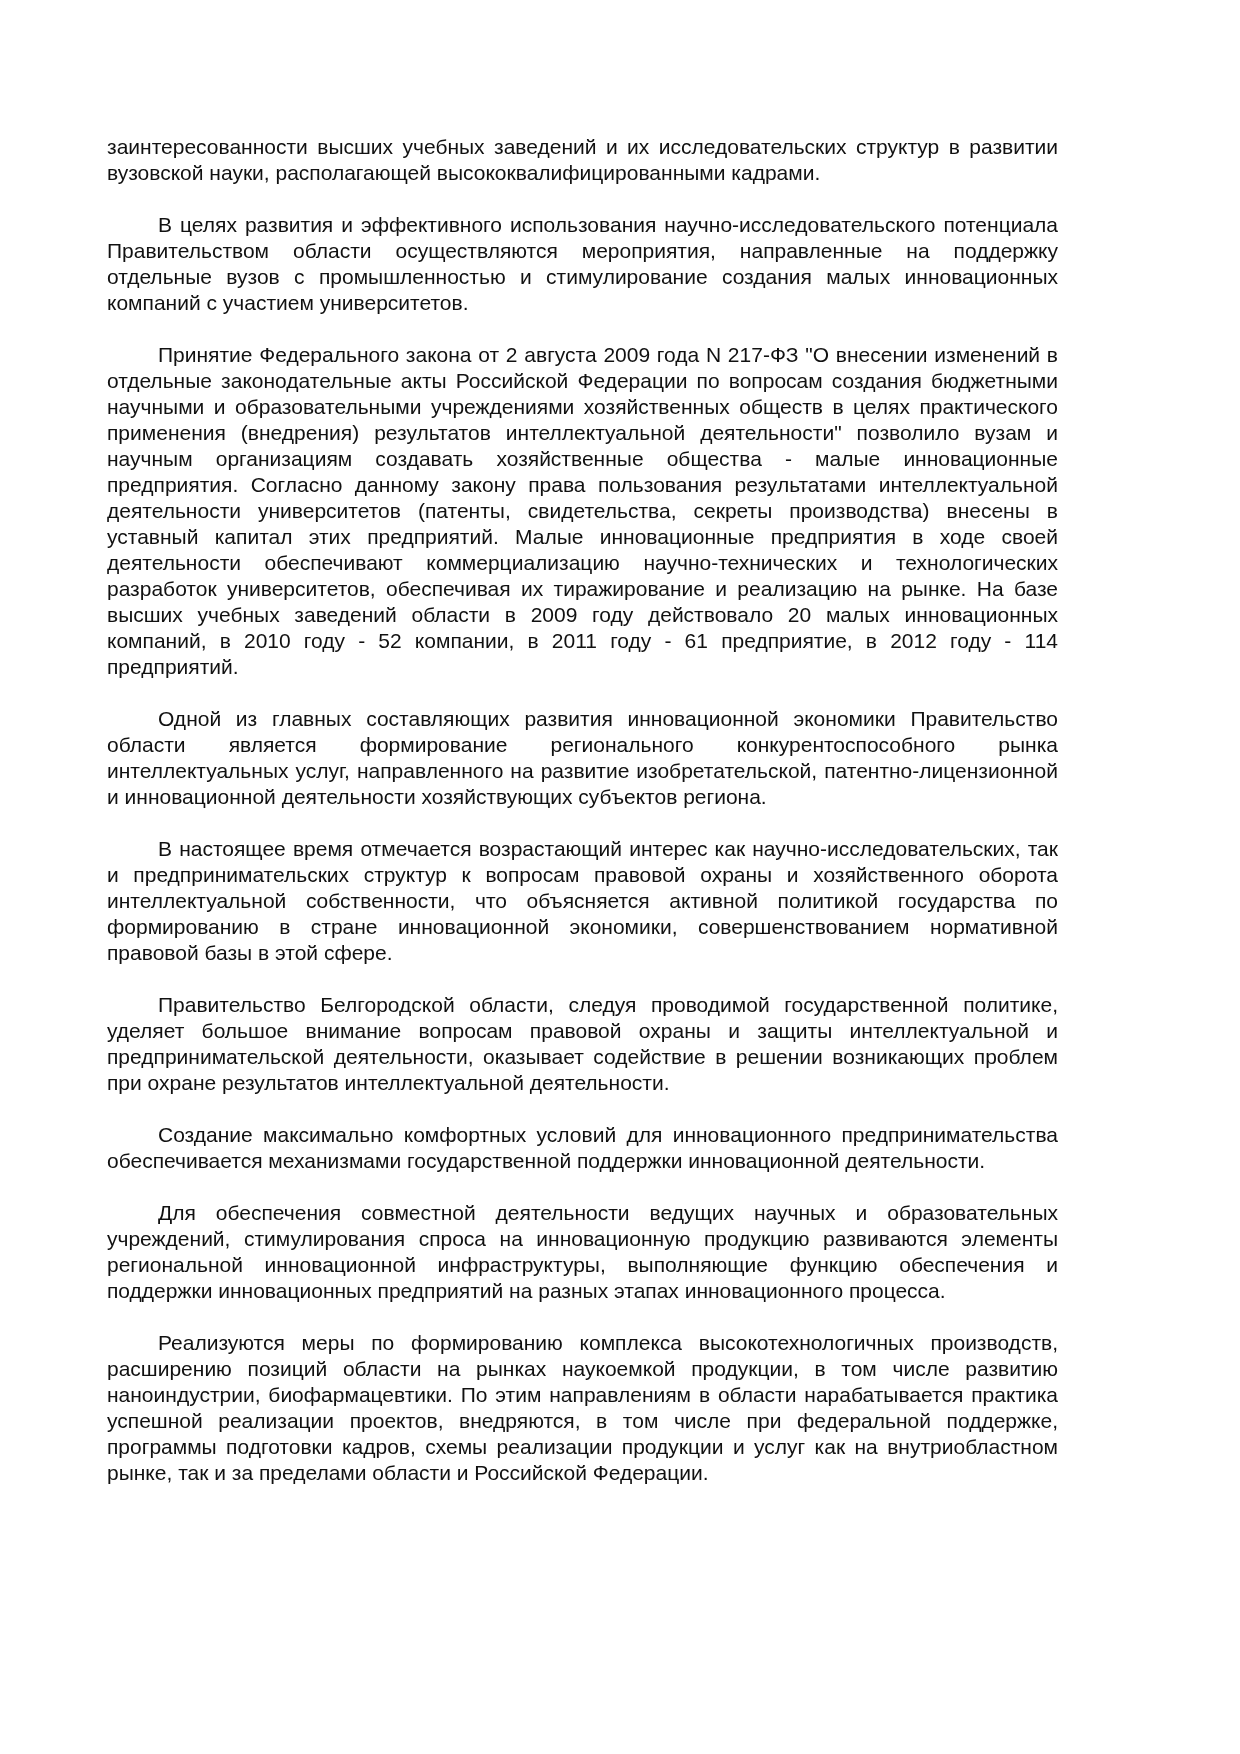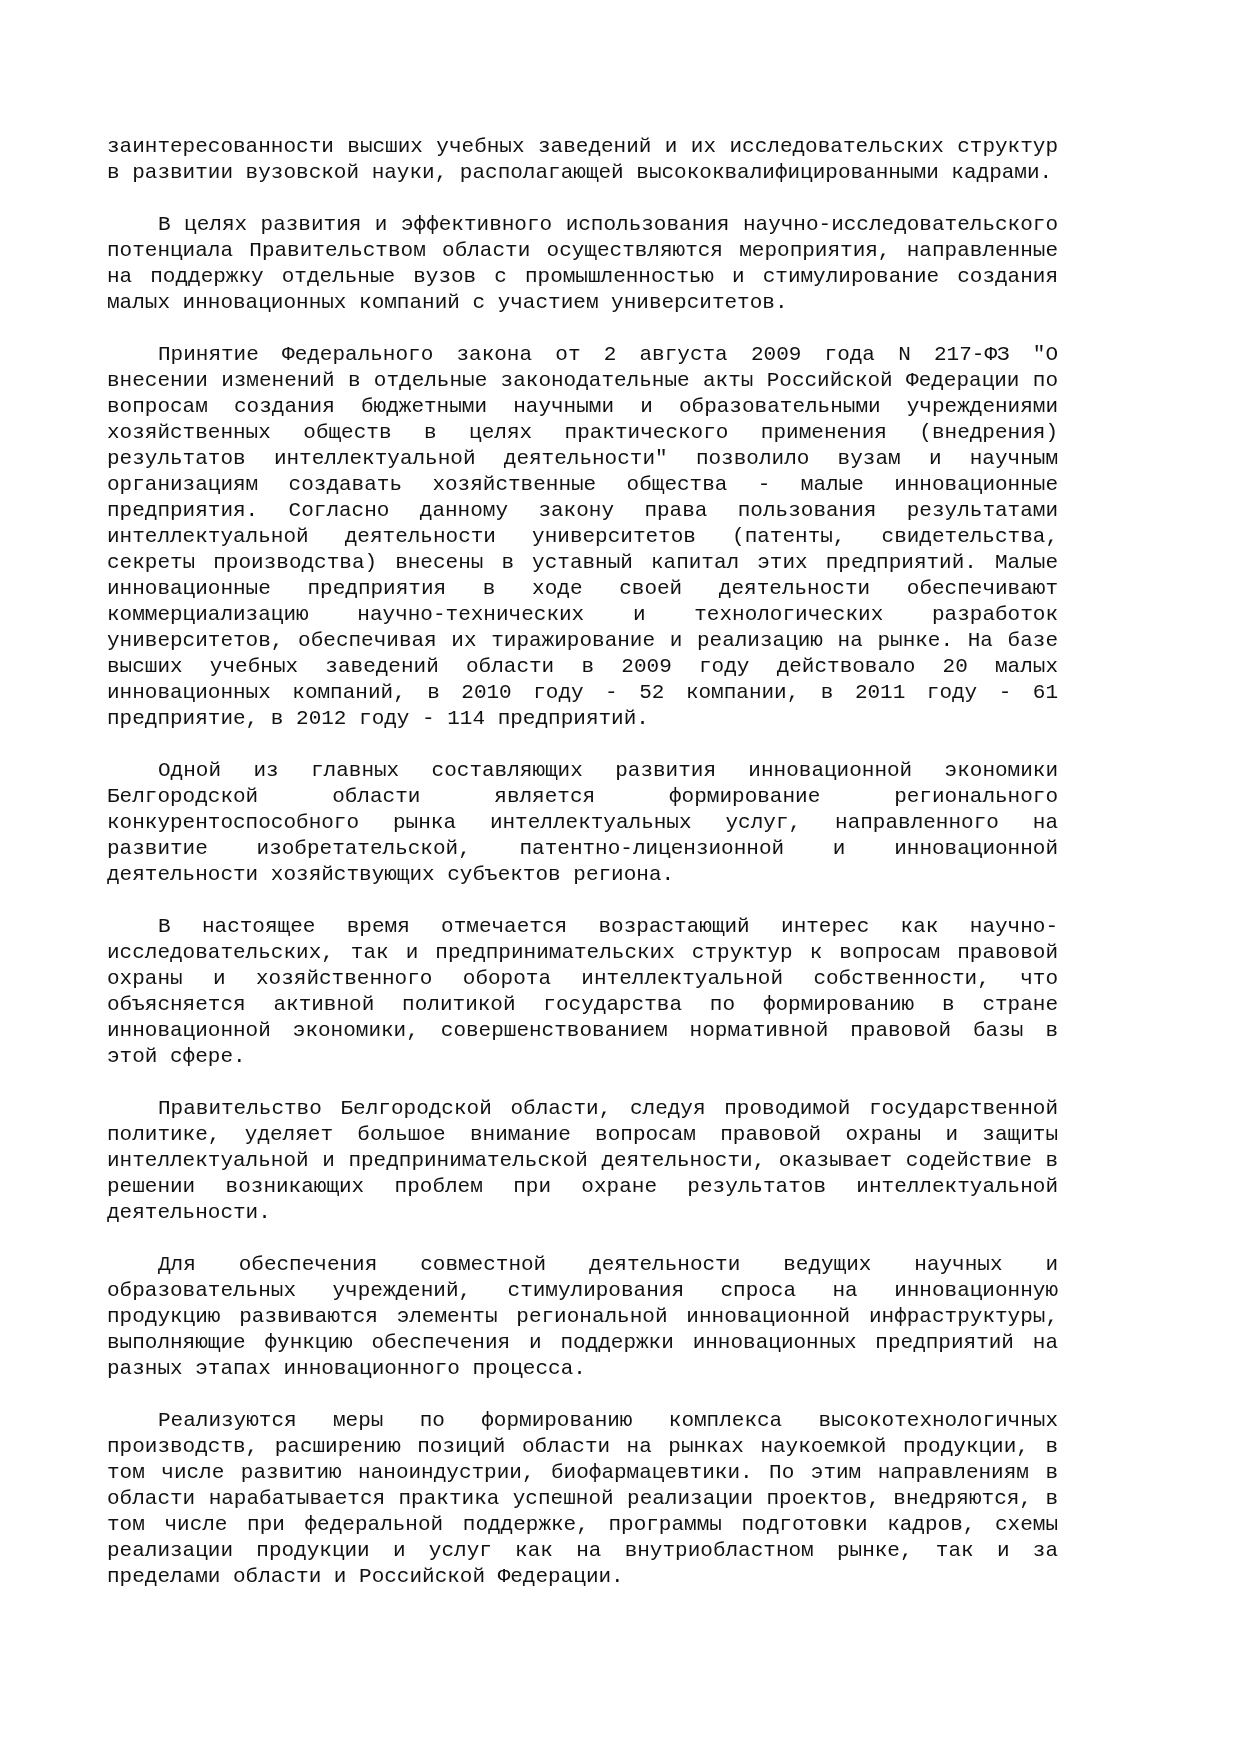--- a/index.html
+++ b/index.html
@@ -2,37 +2,38 @@
 <html><head>
 <meta charset="utf-8">
 <style>
   html, body { margin: 0; padding: 0; background: #ffffff; }
   body { width: 1240px; height: 1754px; position: relative; overflow: hidden; }
   .page {
     position: absolute;
     left: 107px;
     top: 134px;
     width: 951px;
-    font-family: Liberation Mono, monospace;
+    font-family: Liberation Sans, sans-serif;
     font-size: 21px;
     line-height: 26px;
     color: #111111;
   }
   .para {
     margin: 0 0 26px 0;
     text-align: justify;
     text-indent: 51px;
   }
   .para.noindent { text-indent: 0; }
 </style>
 </head>
 <body>
 
 <div class="page">
   <p class="para noindent">заинтересованности высших учебных заведений и их исследовательских структур в развитии вузовской науки, располагающей высококвалифицированными кадрами.</p>
   <p class="para">В целях развития и эффективного использования научно-исследовательского потенциала Правительством области осуществляются мероприятия, направленные на поддержку отдельные вузов с промышленностью и стимулирование создания малых инновационных компаний с участием университетов.</p>
   <p class="para">Принятие Федерального закона от 2 августа 2009 года N 217-ФЗ "О внесении изменений в отдельные законодательные акты Российской Федерации по вопросам создания бюджетными научными и образовательными учреждениями хозяйственных обществ в целях практического применения (внедрения) результатов интеллектуальной деятельности" позволило вузам и научным организациям создавать хозяйственные общества - малые инновационные предприятия. Согласно данному закону права пользования результатами интеллектуальной деятельности университетов (патенты, свидетельства, секреты производства) внесены в уставный капитал этих предприятий. Малые инновационные предприятия в ходе своей деятельности обеспечивают коммерциализацию научно-технических и технологических разработок университетов, обеспечивая их тиражирование и реализацию на рынке. На базе высших учебных заведений области в 2009 году действовало 20 малых инновационных компаний, в 2010 году - 52 компании, в 2011 году - 61 предприятие, в 2012 году - 114 предприятий.</p>
-  <p class="para">Одной из главных составляющих развития инновационной экономики Белгородской области является формирование регионального конкурентоспособного рынка интеллектуальных услуг, направленного на развитие изобретательской, патентно-лицензионной и инновационной деятельности хозяйствующих субъектов региона.</p>
+  <p class="para">Одной из главных составляющих развития инновационной экономики Правительство области является формирование регионального конкурентоспособного рынка интеллектуальных услуг, направленного на развитие изобретательской, патентно-лицензионной и инновационной деятельности хозяйствующих субъектов региона.</p>
   <p class="para">В настоящее время отмечается возрастающий интерес как научно-исследовательских, так и предпринимательских структур к вопросам правовой охраны и хозяйственного оборота интеллектуальной собственности, что объясняется активной политикой государства по формированию в стране инновационной экономики, совершенствованием нормативной правовой базы в этой сфере.</p>
   <p class="para">Правительство Белгородской области, следуя проводимой государственной политике, уделяет большое внимание вопросам правовой охраны и защиты интеллектуальной и предпринимательской деятельности, оказывает содействие в решении возникающих проблем при охране результатов интеллектуальной деятельности.</p>
+  <p class="para">Создание максимально комфортных условий для инновационного предпринимательства обеспечивается механизмами государственной поддержки инновационной деятельности.</p>
   <p class="para">Для обеспечения совместной деятельности ведущих научных и образовательных учреждений, стимулирования спроса на инновационную продукцию развиваются элементы региональной инновационной инфраструктуры, выполняющие функцию обеспечения и поддержки инновационных предприятий на разных этапах инновационного процесса.</p>
   <p class="para">Реализуются меры по формированию комплекса высокотехнологичных производств, расширению позиций области на рынках наукоемкой продукции, в том числе развитию наноиндустрии, биофармацевтики. По этим направлениям в области нарабатывается практика успешной реализации проектов, внедряются, в том числе при федеральной поддержке, программы подготовки кадров, схемы реализации продукции и услуг как на внутриобластном рынке, так и за пределами области и Российской Федерации.</p>
 </div>
 
 </body></html>

